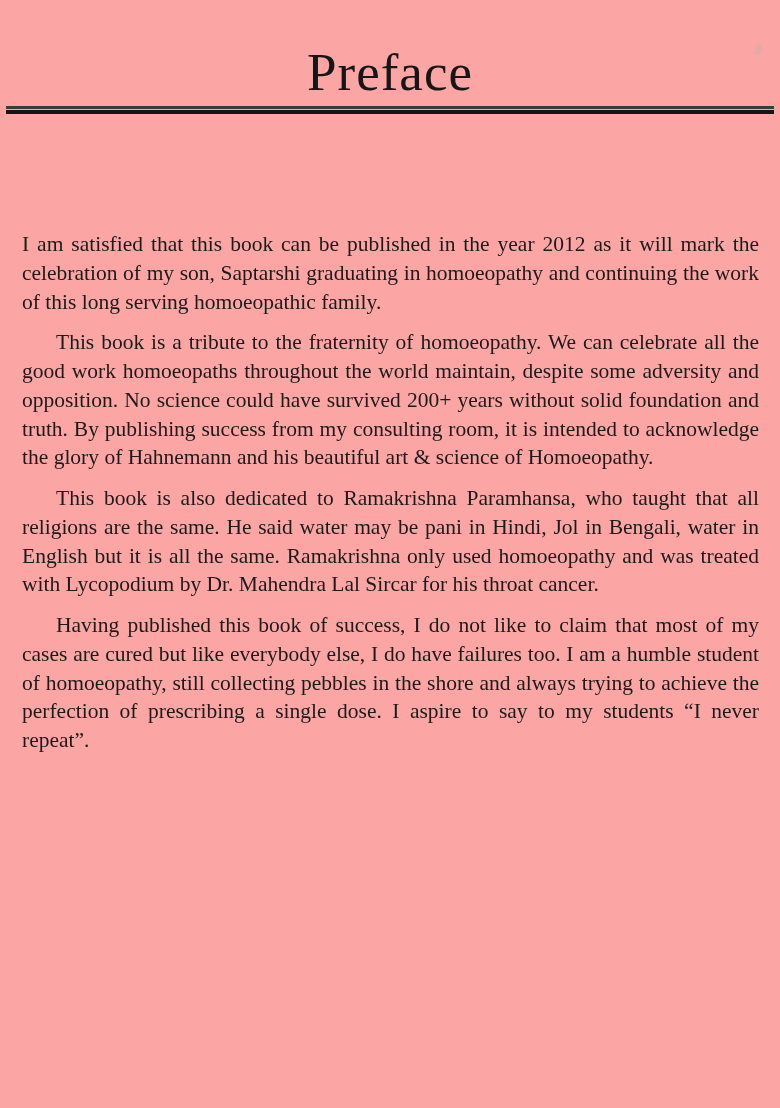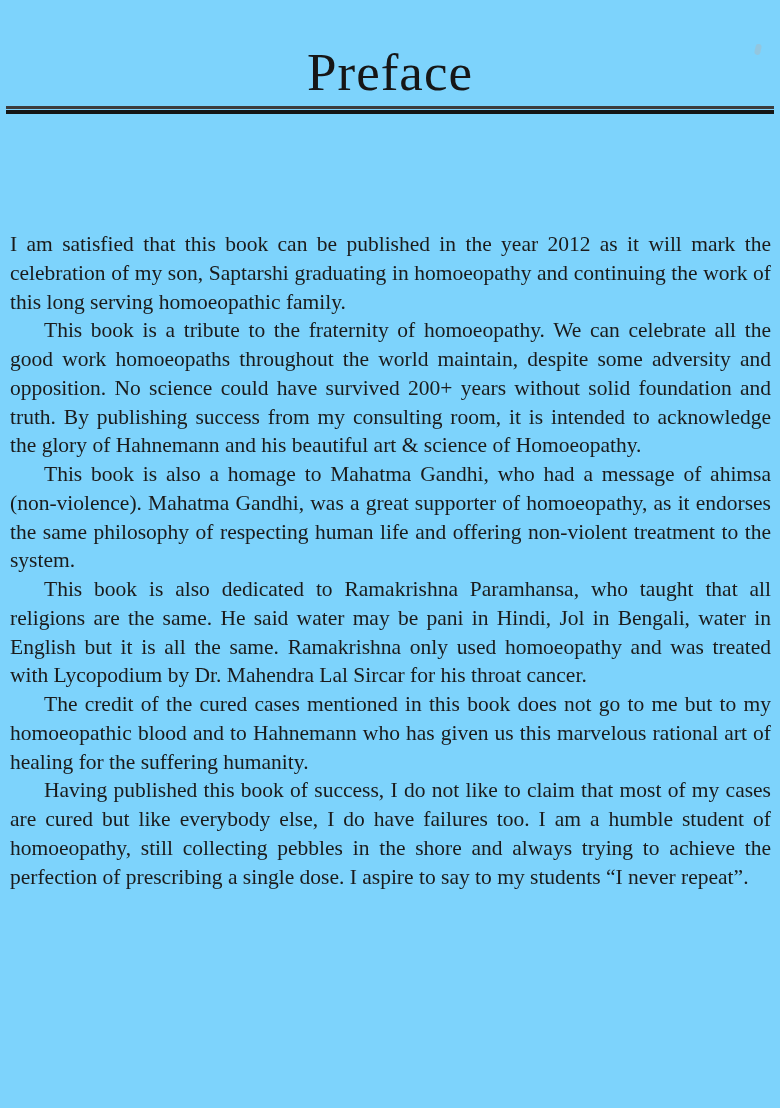--- a/index.html
+++ b/index.html
@@ -4,21 +4,21 @@
 <style>
   html, body {
     margin: 0;
     padding: 0;
     background: #ffffff;
   }
   .page {
     position: relative;
     width: 780px;
     height: 1108px;
-    background: #7dd3fc;
+    background: #fca5a5;
     overflow: hidden;
     font-family: "Liberation Serif", serif;
     color: #1b1b1b;
     box-sizing: border-box;
   }
   .title {
     margin: 44px 0 0 0;
     padding: 0;
     font-size: 53px;
     font-weight: 400;
@@ -42,21 +42,21 @@
     height: 4px;
     background: #151515;
   }
   .body-text {
     margin: 116px 9px 0 10px;
     font-size: 21.5px;
     line-height: 28.75px;
     text-align: justify;
   }
   .para {
-    margin: 0;
+    margin: 12px;
     padding: 0;
     text-indent: 34px;
   }
   .para.first {
     text-indent: 0;
   }
   .speck {
     position: absolute;
     top: 44px;
     left: 755px;
@@ -77,21 +77,19 @@
 
   <div class="rule">
     <div class="rule-thin"></div>
     <div class="rule-gap"></div>
     <div class="rule-thick"></div>
   </div>
 
   <div class="body-text">
     <p class="para first">I am satisfied that this book can be published in the year 2012 as it will mark the celebration of my son, Saptarshi graduating in homoeopathy and continuing the work of this long serving homoeopathic family.</p>
     <p class="para">This book is a tribute to the fraternity of homoeopathy. We can celebrate all the good work homoeopaths throughout the world maintain, despite some adversity and opposition. No science could have survived 200+ years without solid foundation and truth. By publishing success from my consulting room, it is intended to acknowledge the glory of Hahnemann and his beautiful art &amp; science of Homoeopathy.</p>
-    <p class="para">This book is also a homage to Mahatma Gandhi, who had a message of ahimsa (non-violence). Mahatma Gandhi, was a great supporter of homoeopathy, as it endorses the same philosophy of respecting human life and offering non-violent treatment to the system.</p>
     <p class="para">This book is also dedicated to Ramakrishna Paramhansa, who taught that all religions are the same. He said water may be pani in Hindi, Jol in Bengali, water in English but it is all the same. Ramakrishna only used homoeopathy and was treated with Lycopodium by Dr. Mahendra Lal Sircar for his throat cancer.</p>
-    <p class="para">The credit of the cured cases mentioned in this book does not go to me but to my homoeopathic blood and to Hahnemann who has given us this marvelous rational art of healing for the suffering humanity.</p>
     <p class="para">Having published this book of success, I do not like to claim that most of my cases are cured but like everybody else, I do have failures too. I am a humble student of homoeopathy, still collecting pebbles in the shore and always trying to achieve the perfection of prescribing a single dose. I aspire to say to my students “I never repeat”.</p>
   </div>
 
   <div class="speck"></div>
 
 </div>
 
 </body></html>

